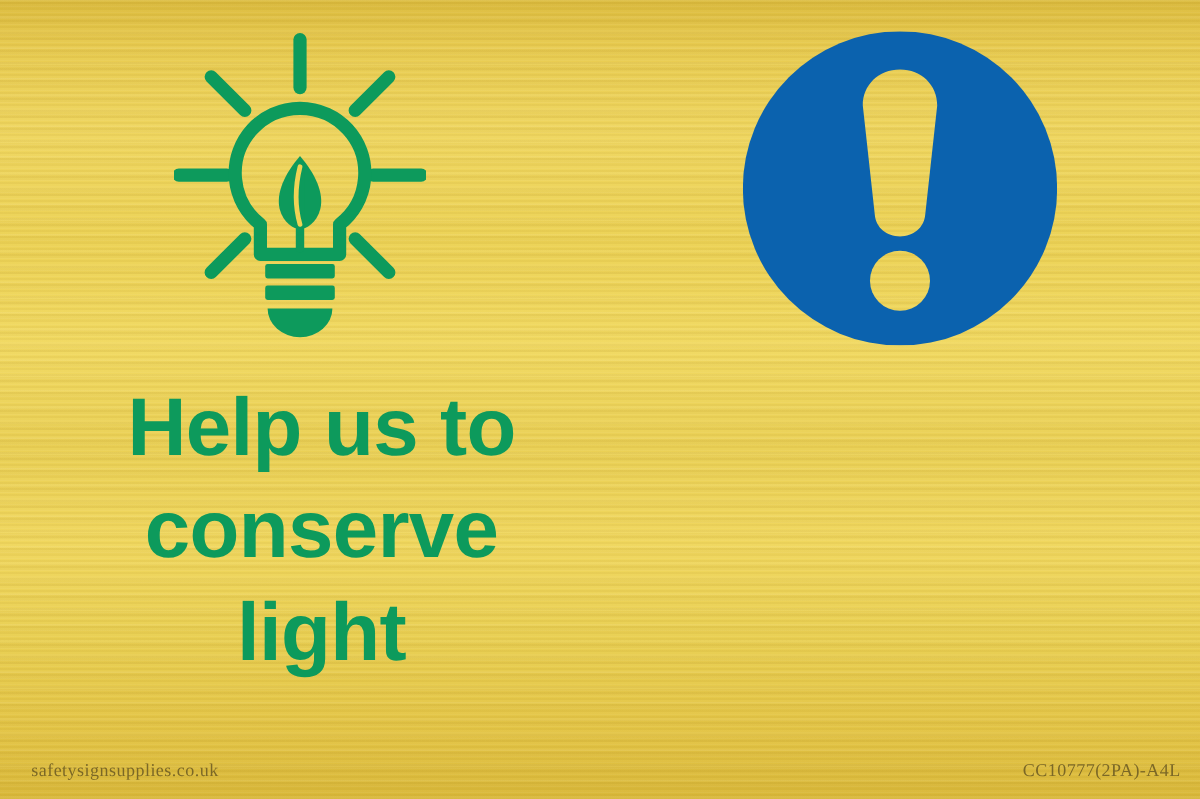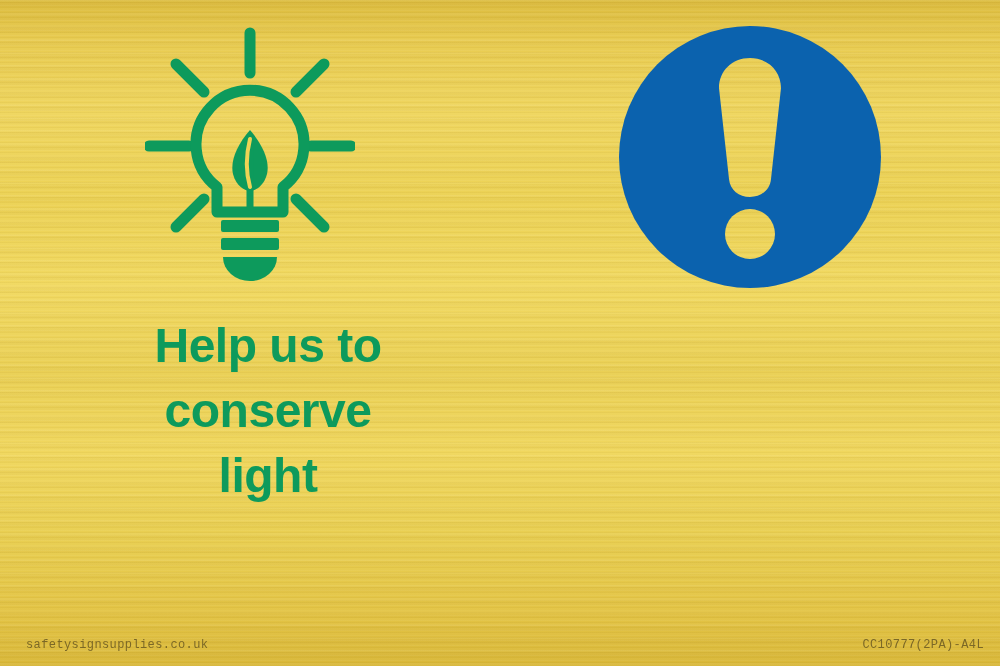--- a/index.html
+++ b/index.html
@@ -110,39 +110,39 @@
     display: block;
     white-space: nowrap;
     font-weight: bold;
     line-height: 1.02;
     letter-spacing: -0.5px;
     text-align: center;
   }
 
   .panel-left .line {
     color: #0d9a5c;
-    font-size: 48px;
+    font-size: 68px;
     margin-bottom: 16px;
     margin-left: 36px;
   }
   .panel-left .line:last-child { margin-bottom: 0; }
 
   .panel-right .line {
     color: #0b62ae;
     font-size: 63px;
     margin-bottom: 13px;
   }
   .panel-right .line:last-child { margin-bottom: 0; }
 
   
   .footer-left, .footer-right {
     position: absolute;
     bottom: 14px;
-    font-family: Liberation Mono, monospace;
-    font-size: 12px;
+    font-family: Liberation Serif, serif;
+    font-size: 15px;
     color: #6b5a22;
     letter-spacing: 0.4px;
     opacity: 0.85;
   }
   .footer-left  { left: 26px; }
   .footer-right { right: 16px; }
 </style>
 </head>
 <body>
 

